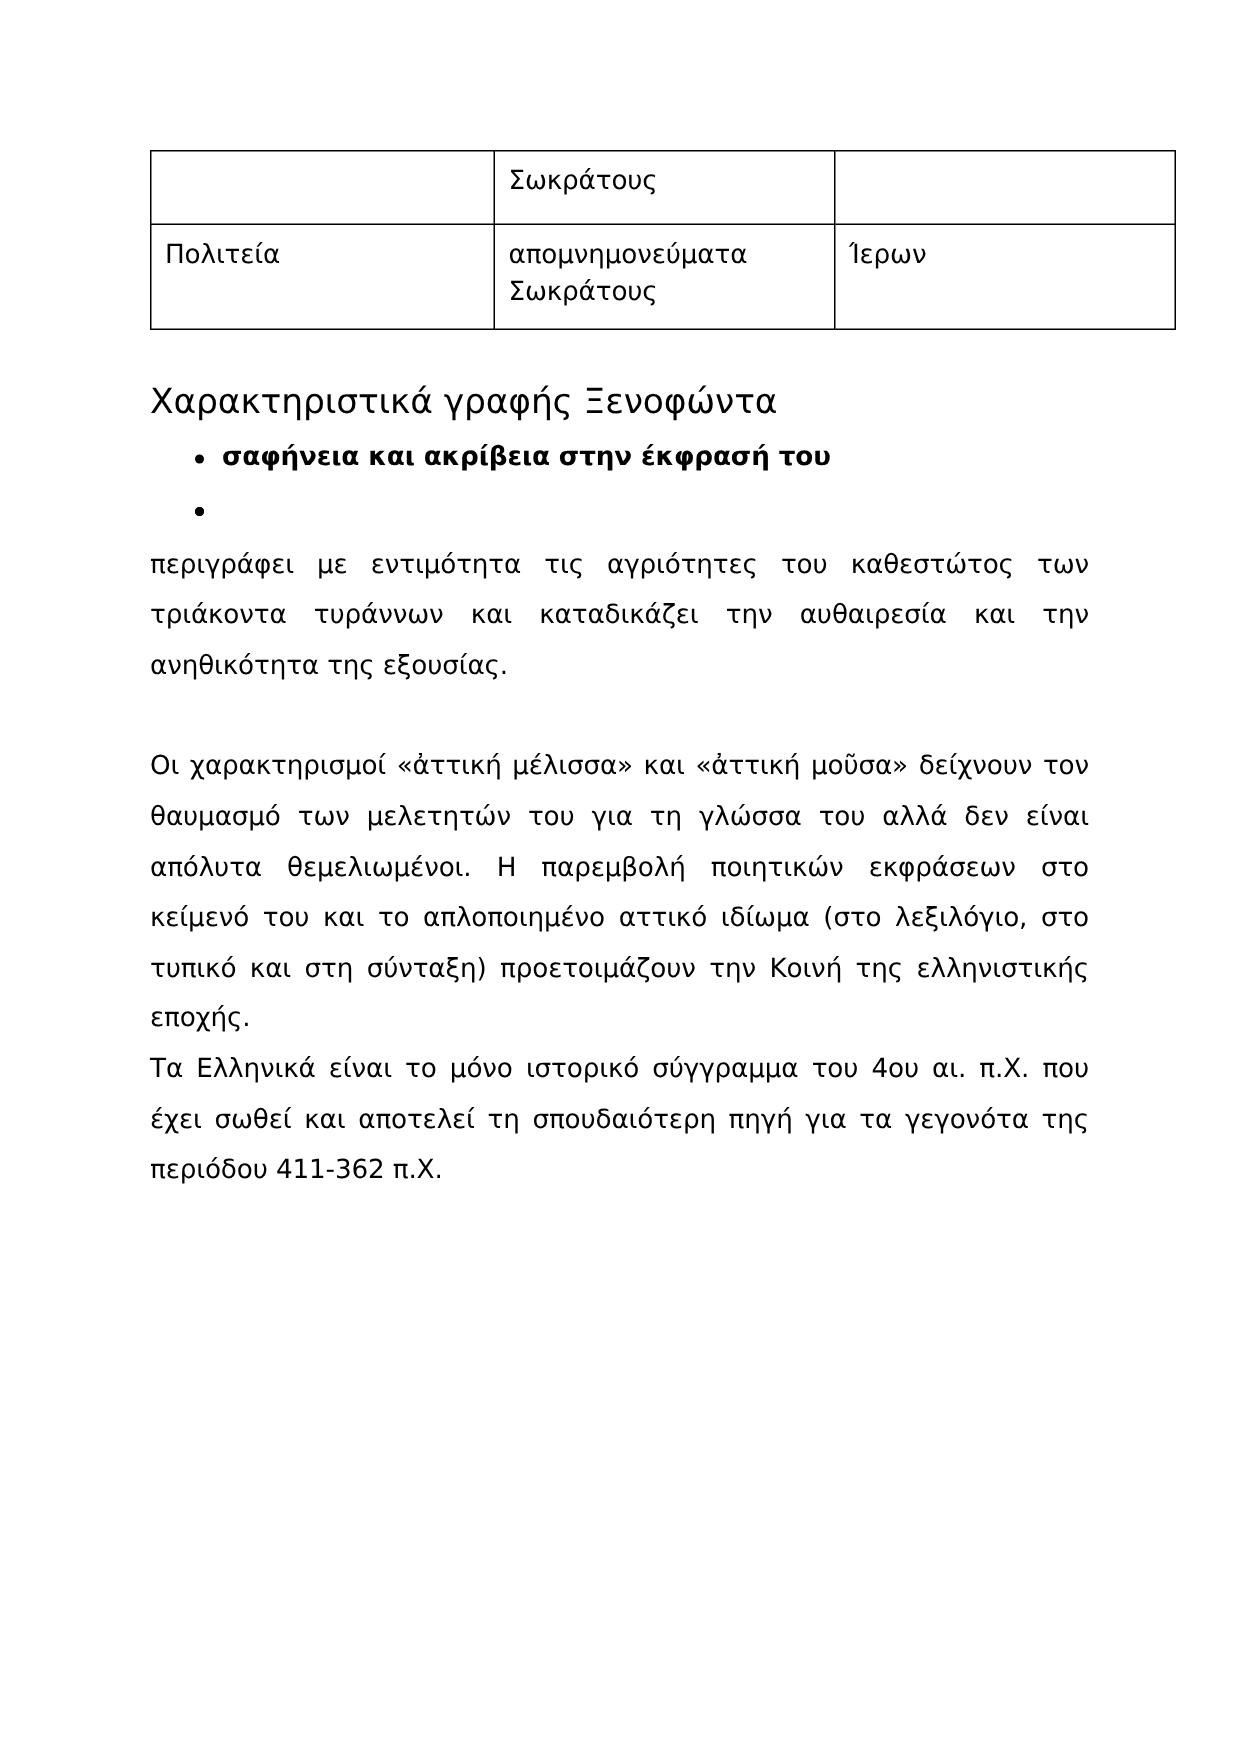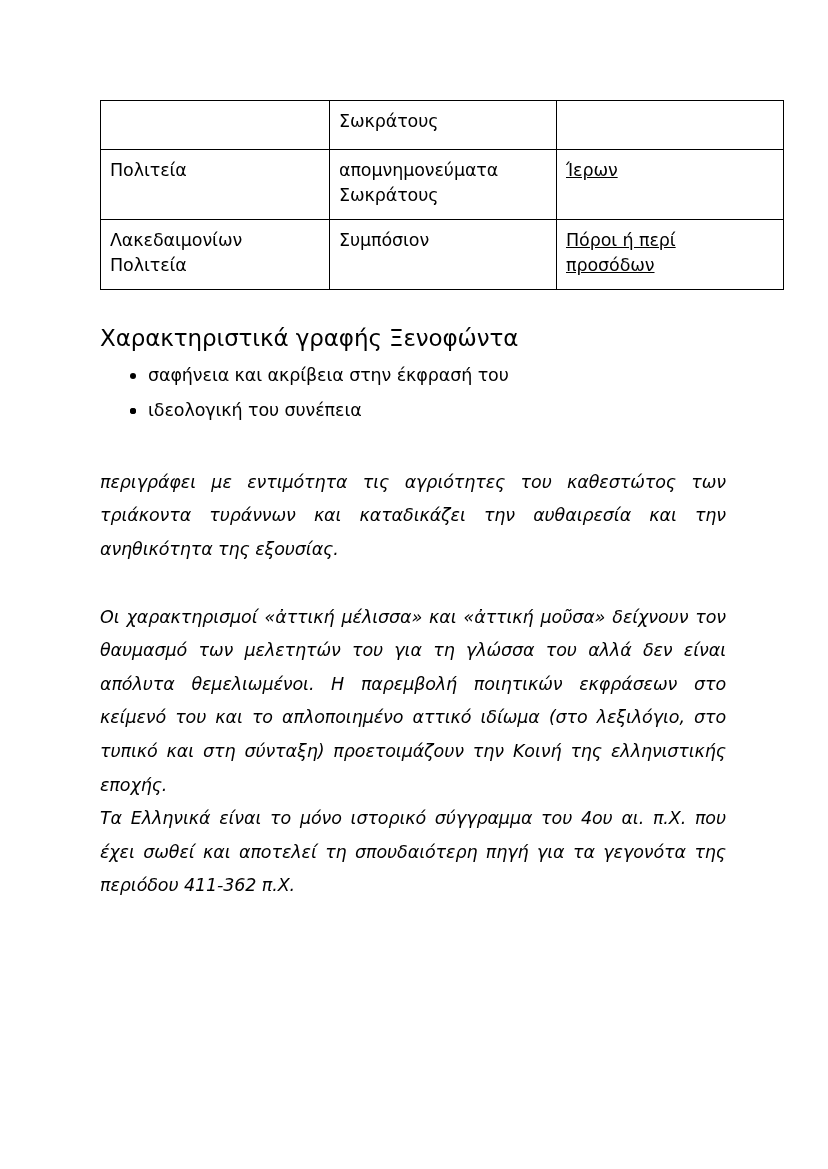--- a/index.html
+++ b/index.html
@@ -45,40 +45,41 @@
     vertical-align: top;
     padding: 8px 9px 10px 9px;
     font-size: 17.5px;
     line-height: 1.45;
     font-weight: 400;
     letter-spacing: -0.1px;
     word-wrap: break-word;
   }
   td.col-1 { width: 210px; }
   td.col-2 { width: 208px; }
-  td.col-3 { width: 208px; text-decoration: underline; }
+  td.col-3 { width: 208px; }
 
   tr.row-head td { height: 30px; }
   tr.row-2 td     { height: 51px; }
   tr.row-3 td     { height: 51px; }
 
   .cellline { display: block; }
 
   
   .section-heading {
     font-size: 23px;
     line-height: 1.5;
     margin: 31px 0 0 0;
     letter-spacing: -0.1px;
   }
 
   ul.feature-list {
     list-style: none;
     margin: 6px 0 0 0;
     padding: 0;
+    font-weight: bold;
   }
   ul.feature-list li {
     position: relative;
     font-size: 17.5px;
     line-height: 1.55;
     padding-left: 48px;
     margin-bottom: 8px;
     letter-spacing: -0.1px;
   }
   ul.feature-list li .bullet-dot {
@@ -93,21 +94,20 @@
 
   
   p.body-para {
     font-size: 17.5px;
     line-height: 1.92;
     text-align: justify;
     text-justify: inter-word;
     margin: 0;
     letter-spacing: -0.1px;
     hyphens: none;
-    font-style: italic;
   }
   p.para-gap-1 { margin-top: 42px; }
   p.para-gap-2 { margin-top: 34px; }
   p.para-gap-3 { }
 </style>
 </head>
 <body>
 
 <div class="page">
   <div class="content">
@@ -130,49 +130,35 @@
             <span class="cellline">Πολιτεία</span>
           </td>
           <td class="col-2">
             <span class="cellline">απομνημονεύματα</span>
             <span class="cellline">Σωκράτους</span>
           </td>
           <td class="col-3">
             <span class="cellline">Ίερων</span>
           </td>
         </tr>
-        <tr class="row-3">
-          <td class="col-1">
-            <span class="cellline">Λακεδαιμονίων</span>
-            <span class="cellline">Πολιτεία</span>
-          </td>
-          <td class="col-2">
-            <span class="cellline">Συμπόσιον</span>
-          </td>
-          <td class="col-3">
-            <span class="cellline">Πόροι ή περί</span>
-            <span class="cellline">προσόδων</span>
-          </td>
-        </tr>
       </tbody>
     </table>
 
     <div class="section-heading">Χαρακτηριστικά γραφής Ξενοφώντα</div>
 
     <ul class="feature-list">
       <li>
         <span class="bullet-dot"></span>
         <span>σαφήνεια και ακρίβεια στην έκφρασή του</span>
       </li>
       <li>
         <span class="bullet-dot"></span>
       </li>
       <li>
         <span class="bullet-dot"></span>
-        <span>ιδεολογική του συνέπεια</span>
       </li>
     </ul>
 
     <p class="body-para para-gap-1">περιγράφει με εντιμότητα τις αγριότητες του καθεστώτος των τριάκοντα τυράννων και καταδικάζει την αυθαιρεσία και την ανηθικότητα της εξουσίας.</p>
     <p class="body-para para-gap-2">Οι χαρακτηρισμοί «ἀττική μέλισσα» και «ἀττική μοῦσα» δείχνουν τον θαυμασμό των μελετητών του για τη γλώσσα του αλλά δεν είναι απόλυτα θεμελιωμένοι. Η παρεμβολή ποιητικών εκφράσεων στο κείμενό του και το απλοποιημένο αττικό ιδίωμα (στο λεξιλόγιο, στο τυπικό και στη σύνταξη) προετοιμάζουν την Κοινή της ελληνιστικής εποχής.</p>
     <p class="body-para para-gap-3">Τα Ελληνικά είναι το μόνο ιστορικό σύγγραμμα του 4ου αι. π.Χ. που έχει σωθεί και αποτελεί τη σπουδαιότερη πηγή για τα γεγονότα της περιόδου 411-362 π.Χ.</p>
 
   </div>
 </div>
 

